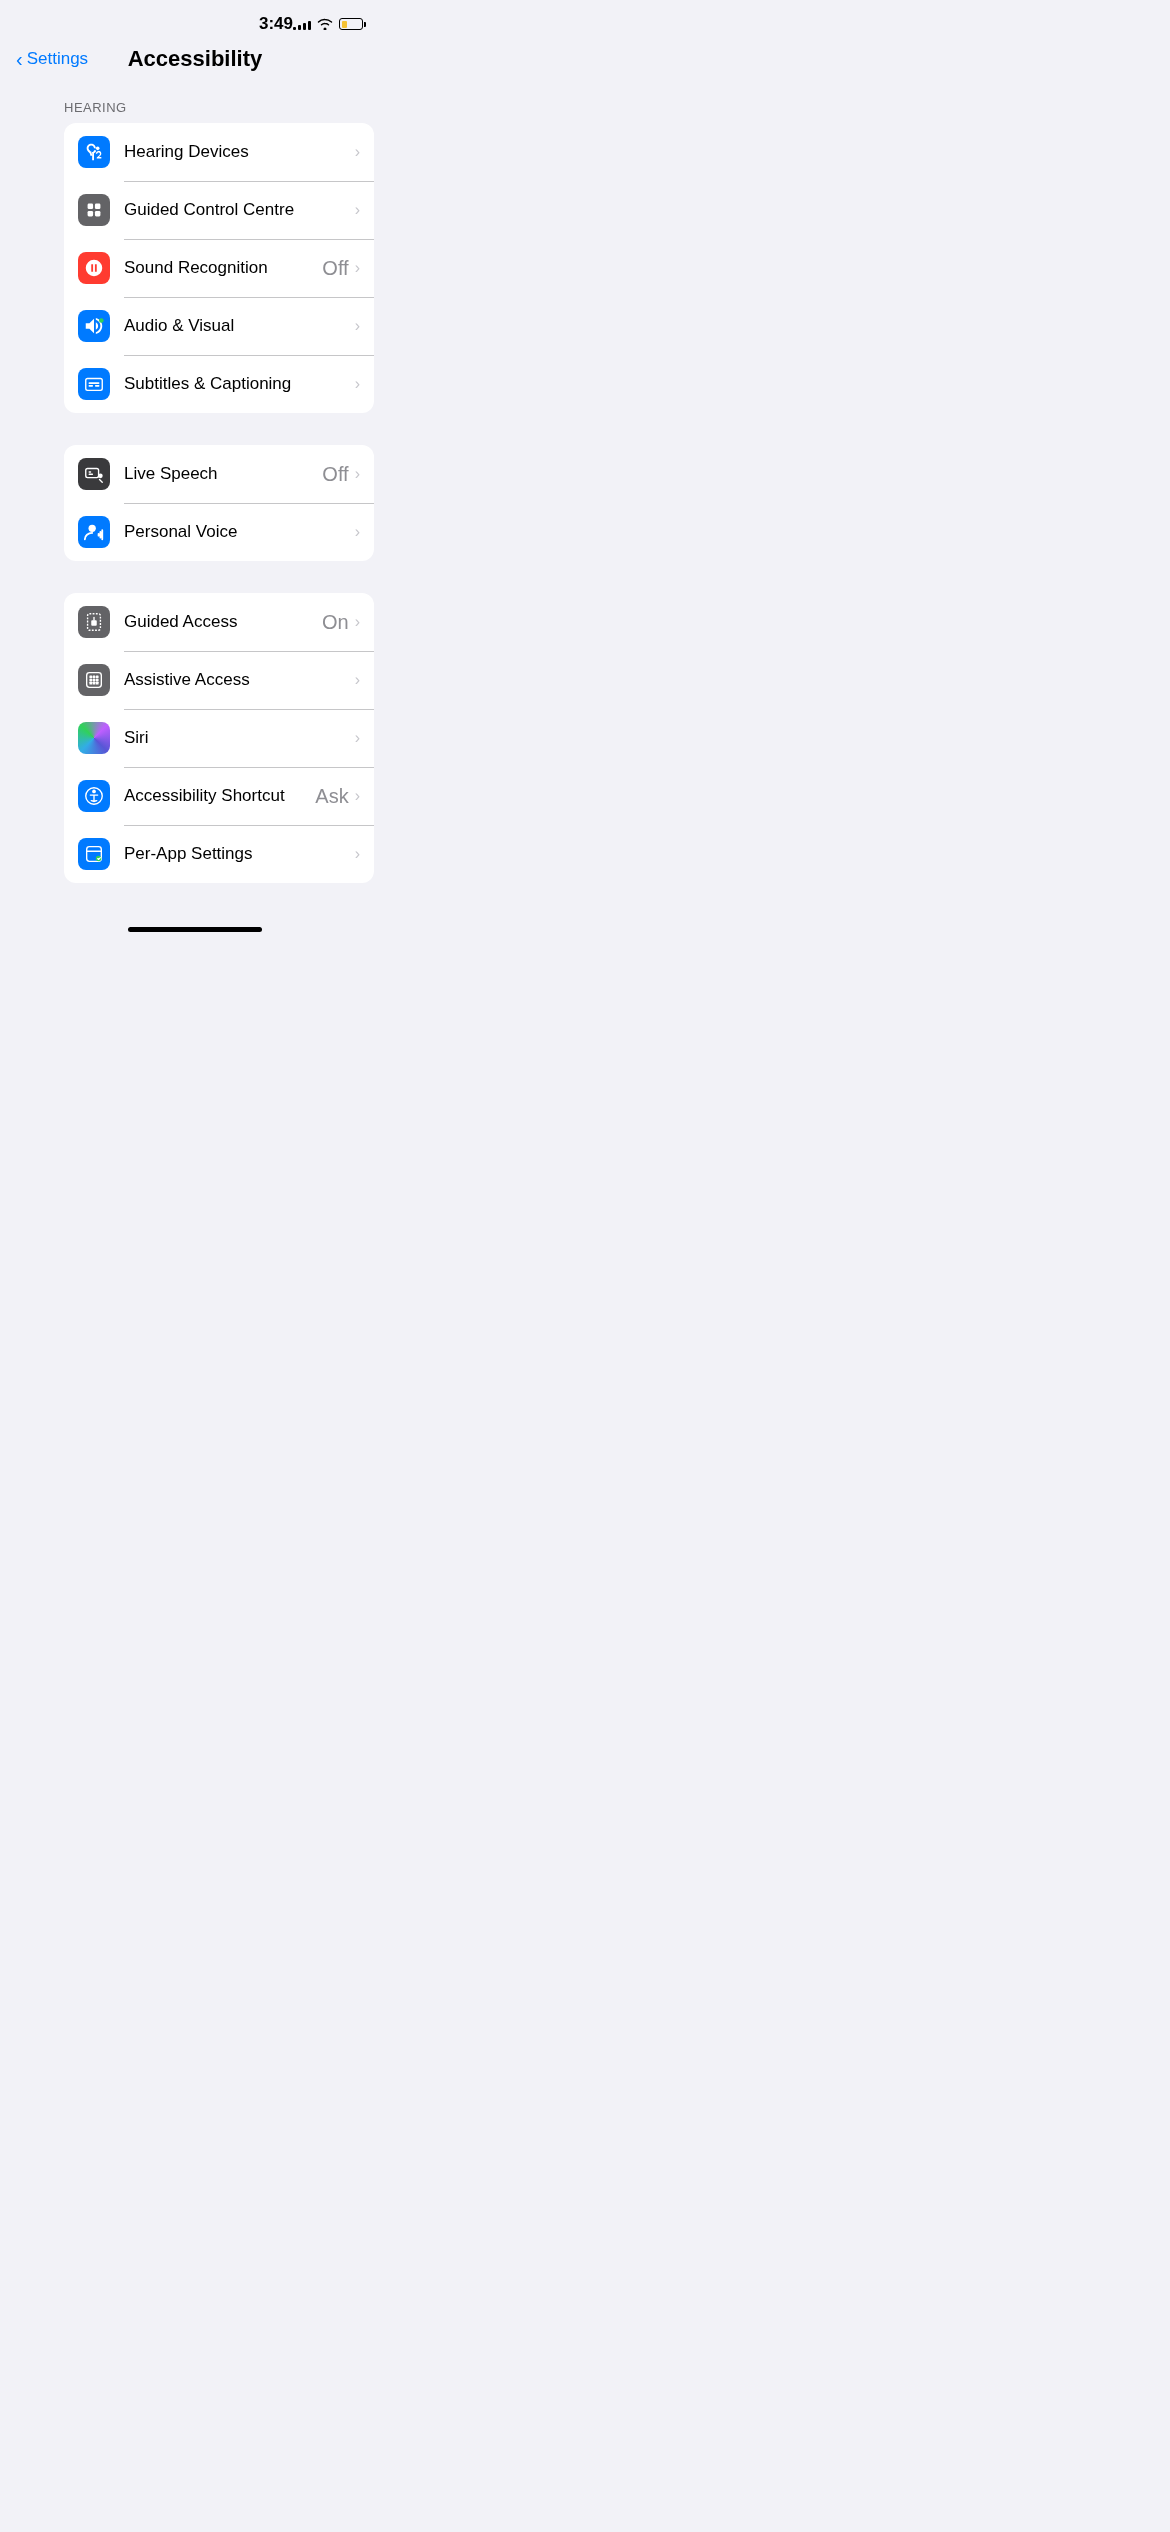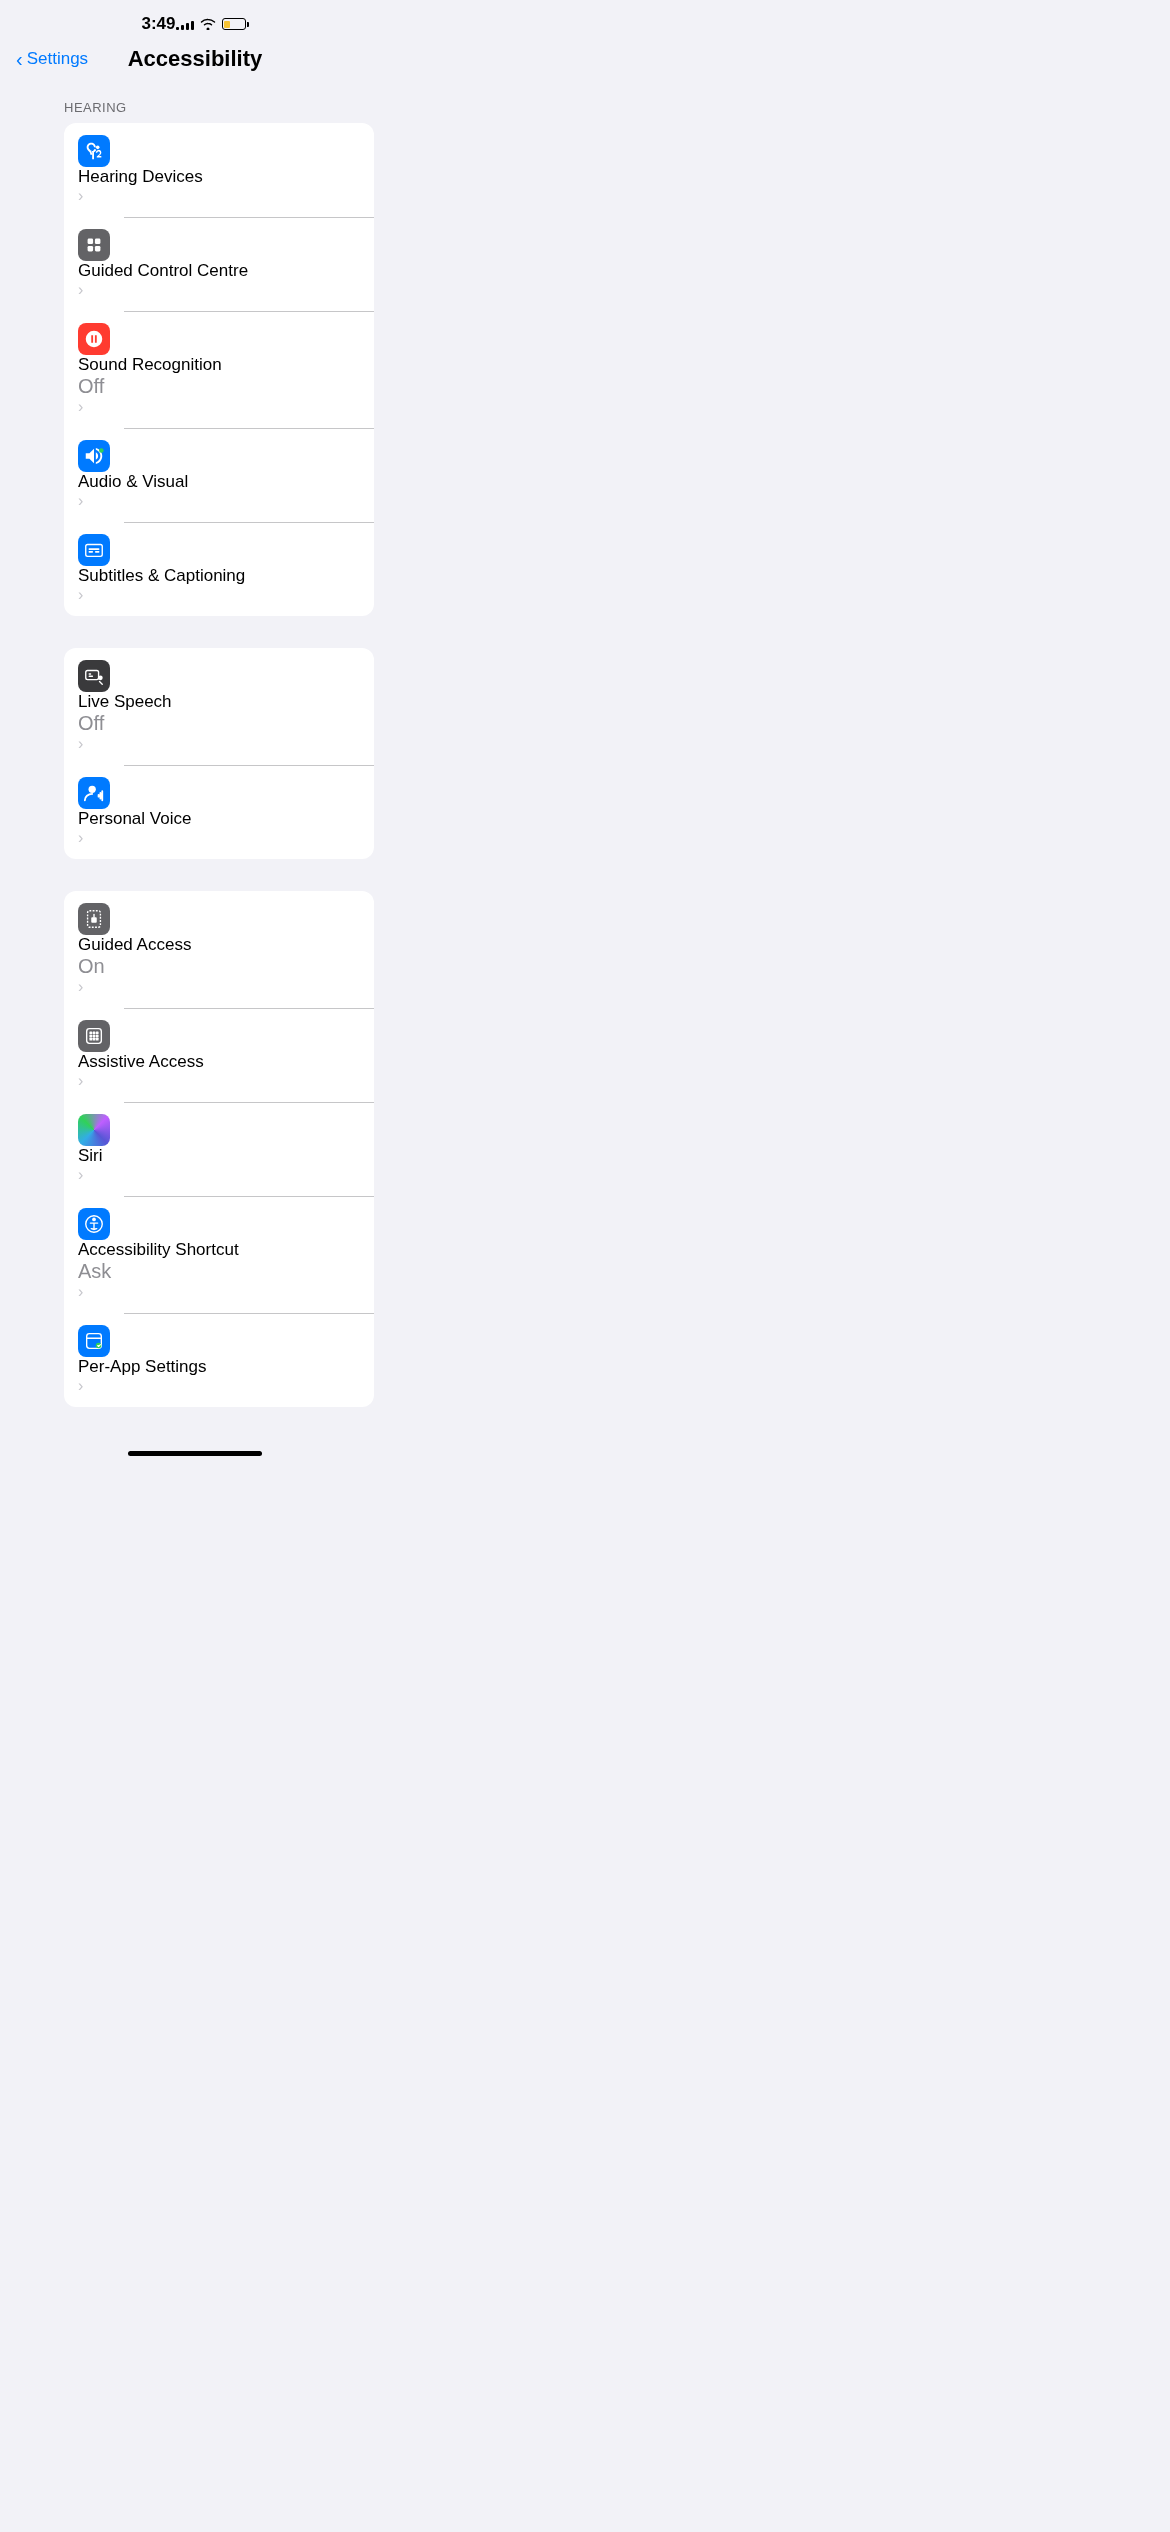--- a/index.html
+++ b/index.html
@@ -8,21 +8,21 @@
     body {
       font-family: -apple-system, 'SF Pro Display', 'Helvetica Neue', sans-serif;
       background: #f2f2f7;
       width: 390px;
       min-height: 844px;
       overflow-x: hidden;
     }
 
     .status-bar {
       display: flex;
-      justify-content: center;
+      justify-content: flex-end;
       align-items: center;
       padding: 14px 24px 8px;
       background: #f2f2f7;
     }
 
     .status-time {
       font-size: 17px;
       font-weight: 600;
       color: #000;
     }
@@ -129,25 +129,25 @@
 
     .settings-group {
       background: #fff;
       border-radius: 12px;
       margin: 0 16px 32px;
       overflow: hidden;
     }
 
     .settings-row {
       display: flex;
+      align-items: center;
       padding: 12px 14px;
       min-height: 58px;
       cursor: pointer;
       position: relative;
-      flex-direction: column;
     }
 
     .settings-row:not(:last-child)::after {
       content: '';
       position: absolute;
       bottom: 0;
       left: 60px;
       right: 0;
       height: 0.5px;
       background: #c6c6c8;

